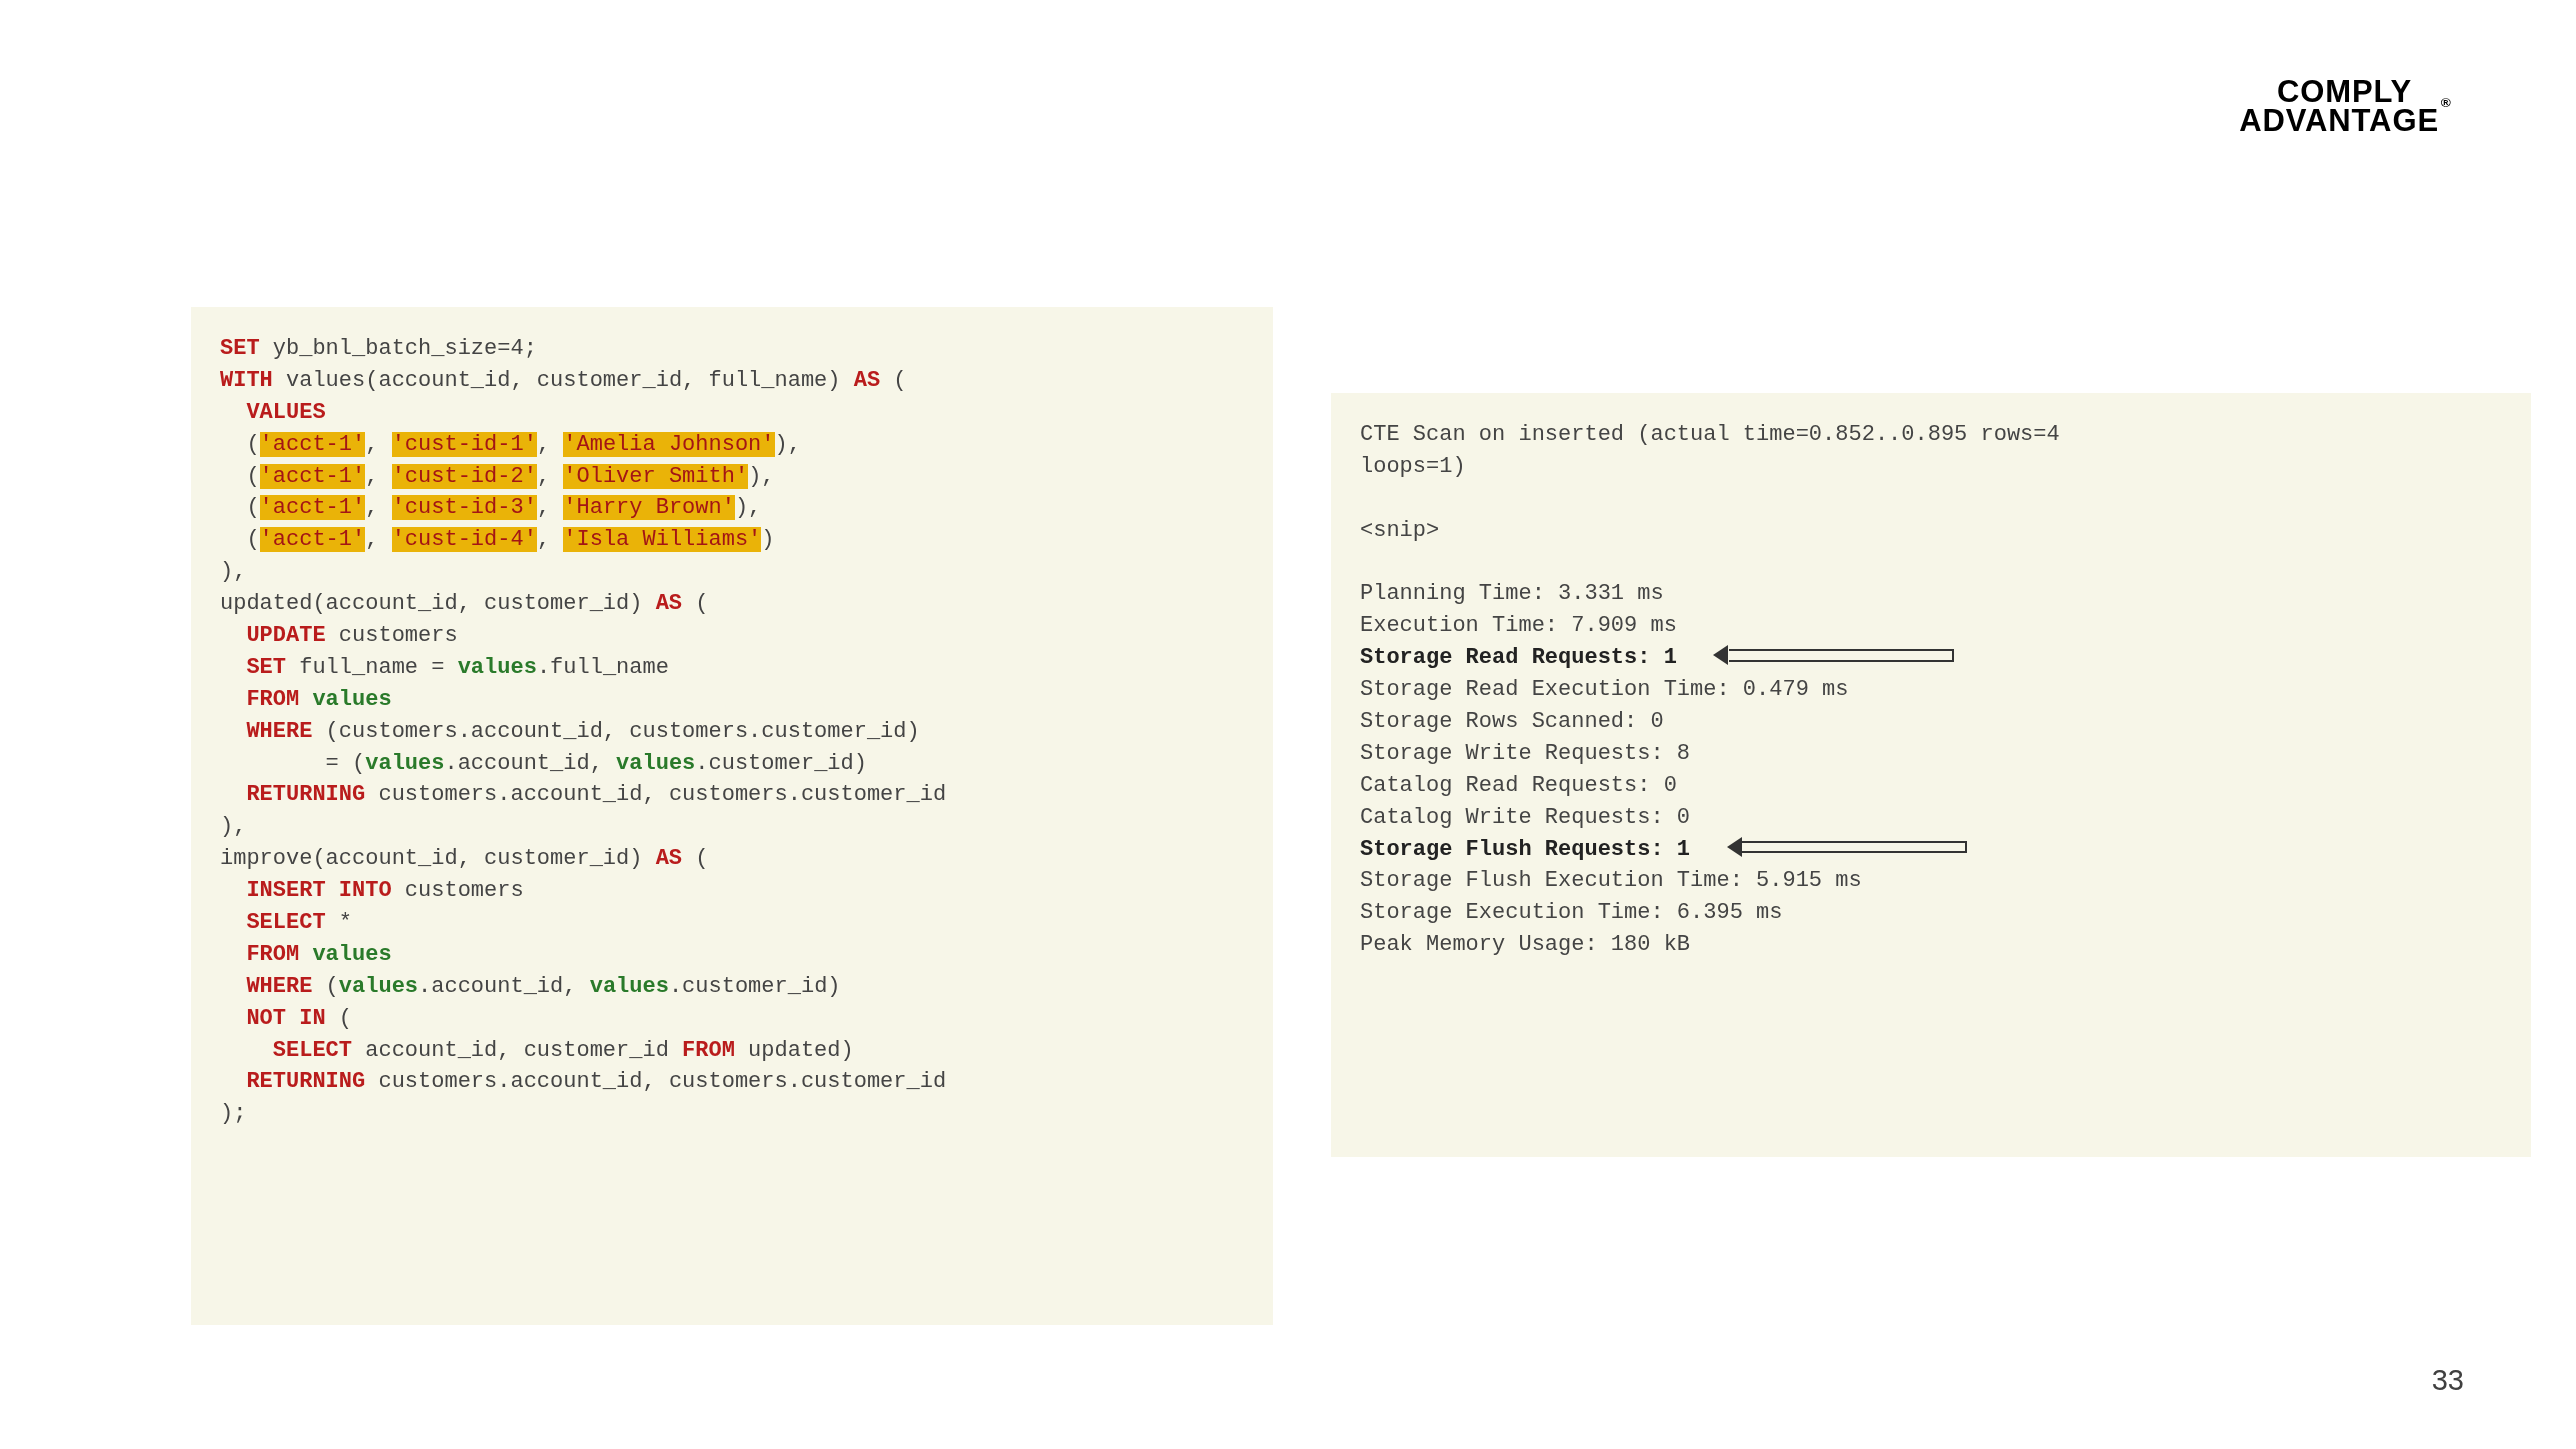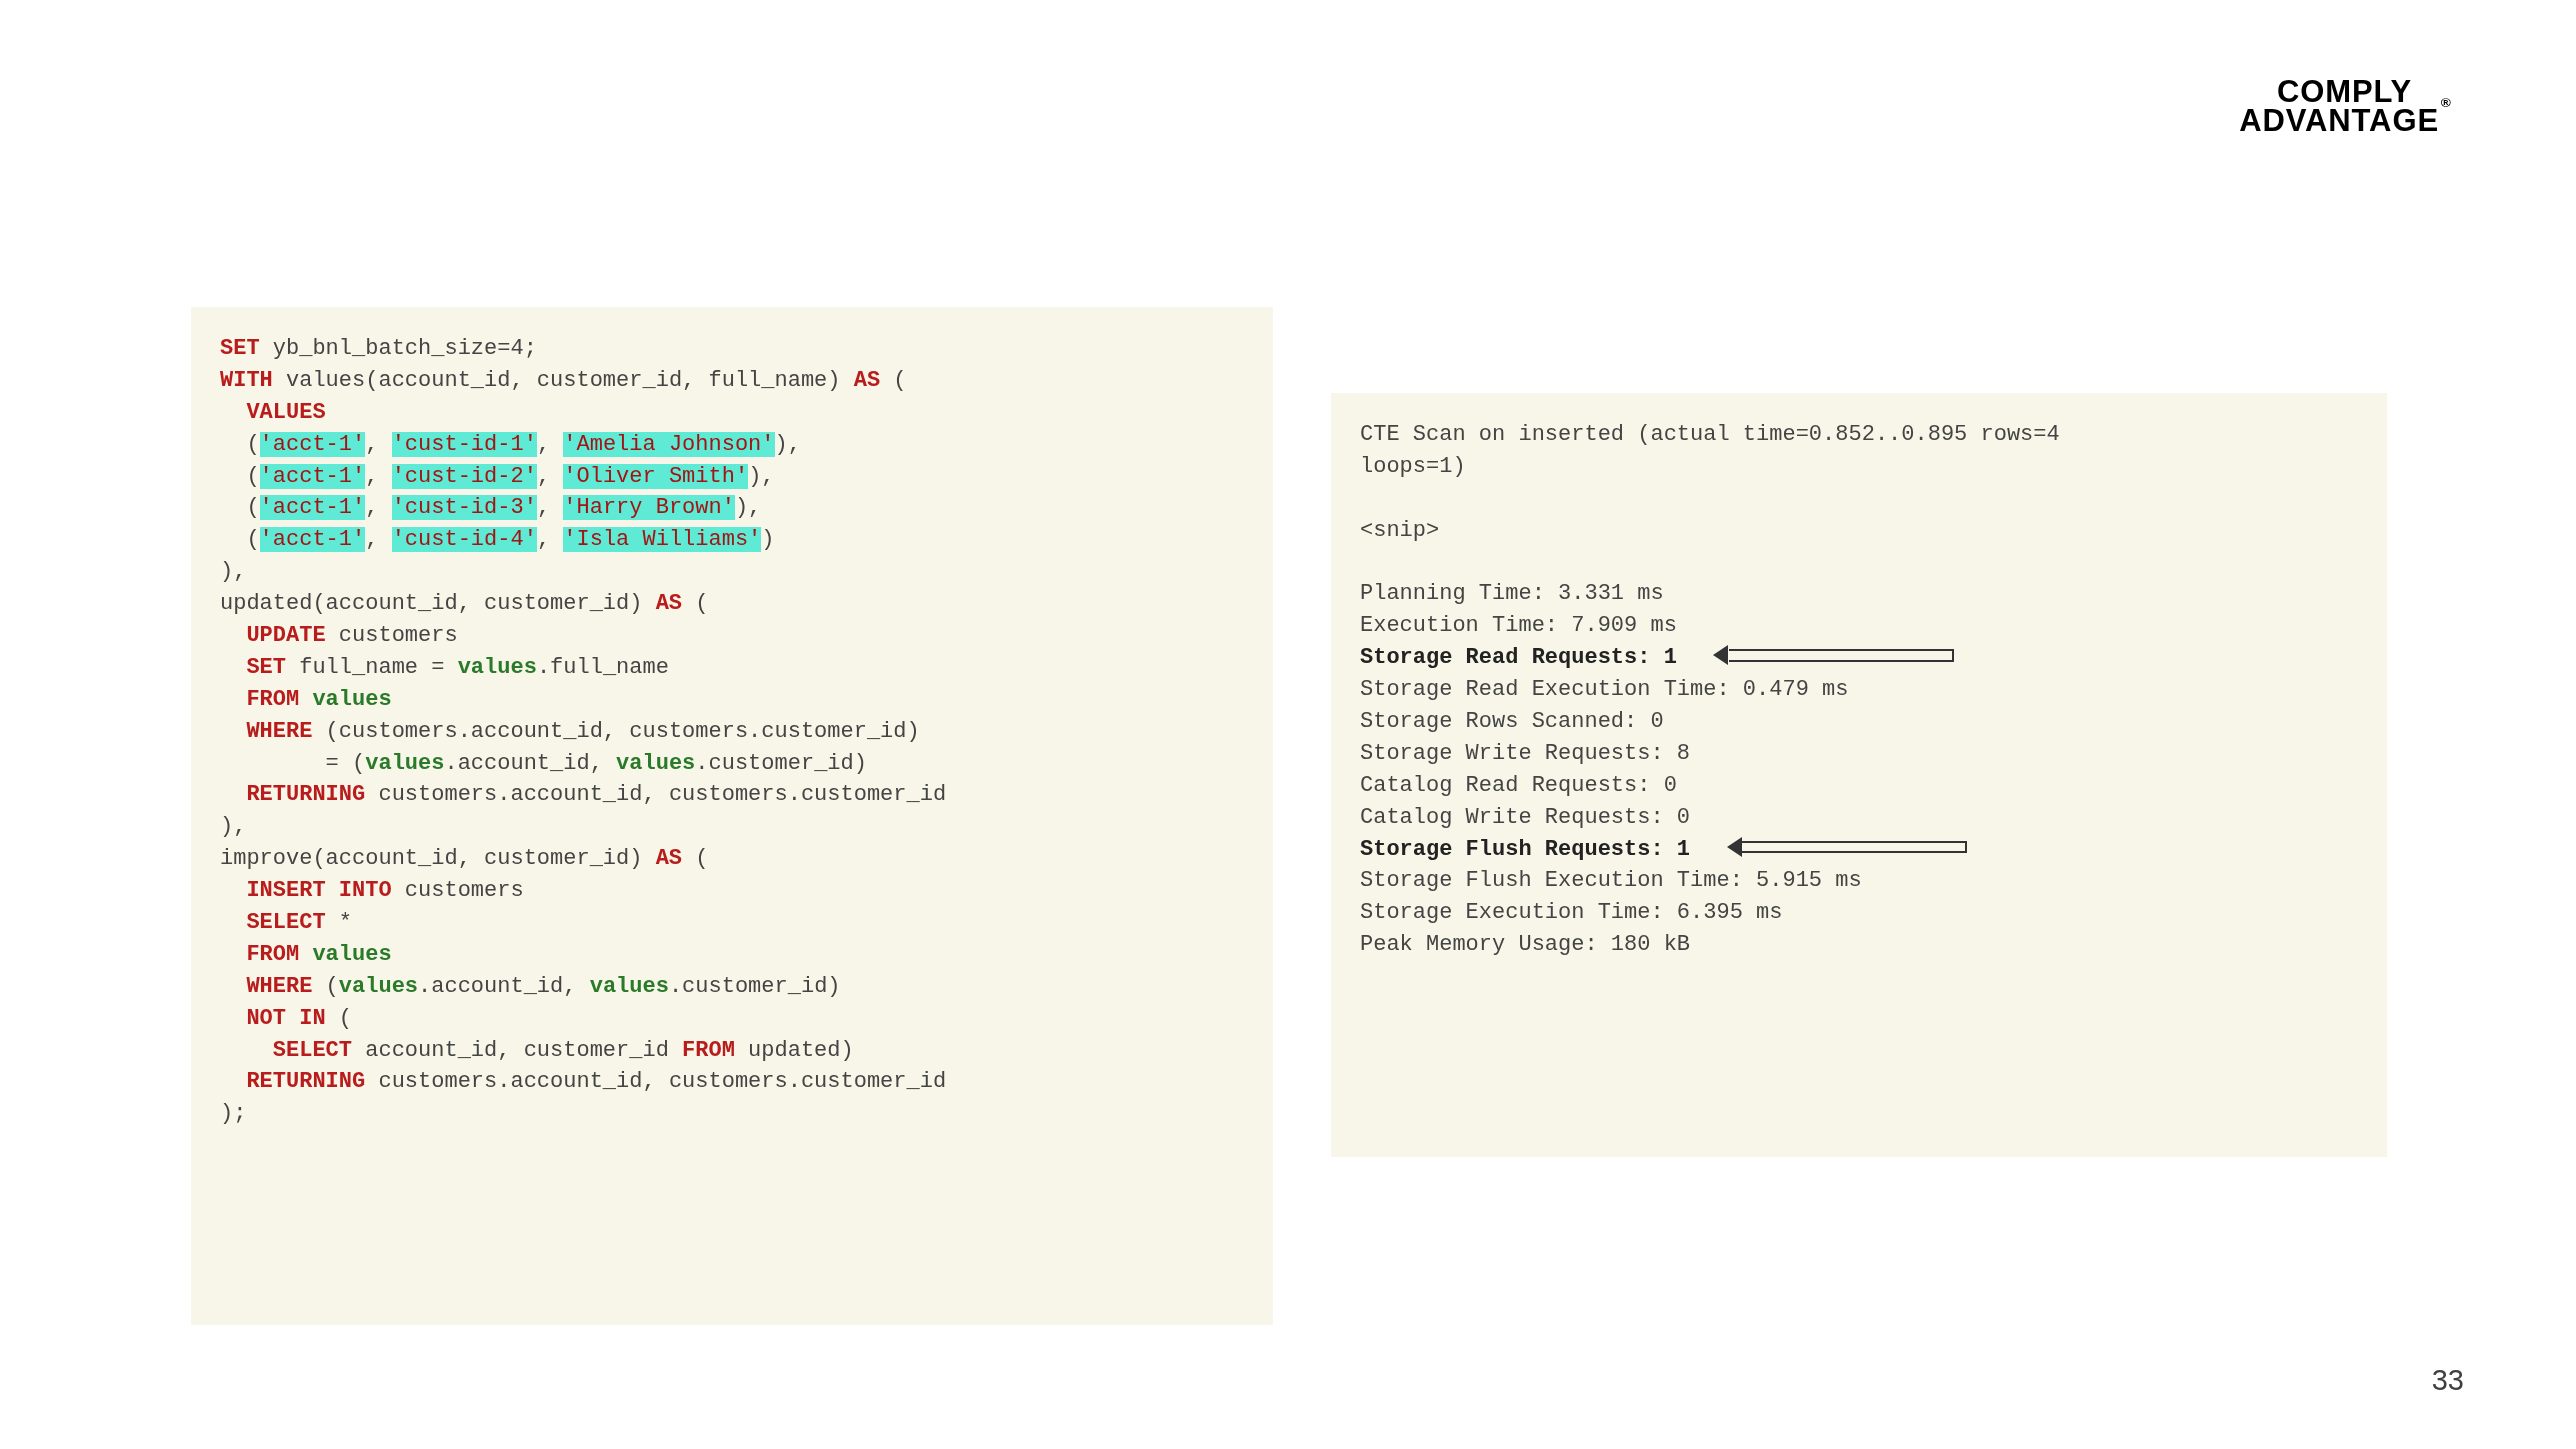--- a/index.html
+++ b/index.html
@@ -61,26 +61,26 @@
   }
   .left-block {
     top: 307px;
     left: 191px;
     width: 1082px;
     height: 1018px;
   }
   .right-block {
     top: 393px;
     left: 1331px;
-    width: 1056px;
+    width: 1200px;
     height: 764px;
   }
   .kw  { color: #b91c1c; font-weight: 700; }
   .kw2 { color: #2a7a2a; font-weight: 700; }
-  .str { color: #a31515; background: #5eead4; }
+  .str { color: #a31515; background: #eab308; }
   .strong { font-weight: 700; color: #222; }
   .arrow {
     display: inline-block;
     width: 223px;
     height: 8.6px;
     border: 2.6px solid #333;
     border-left: none;
     position: relative;
     vertical-align: middle;
     margin-left: 52px;

